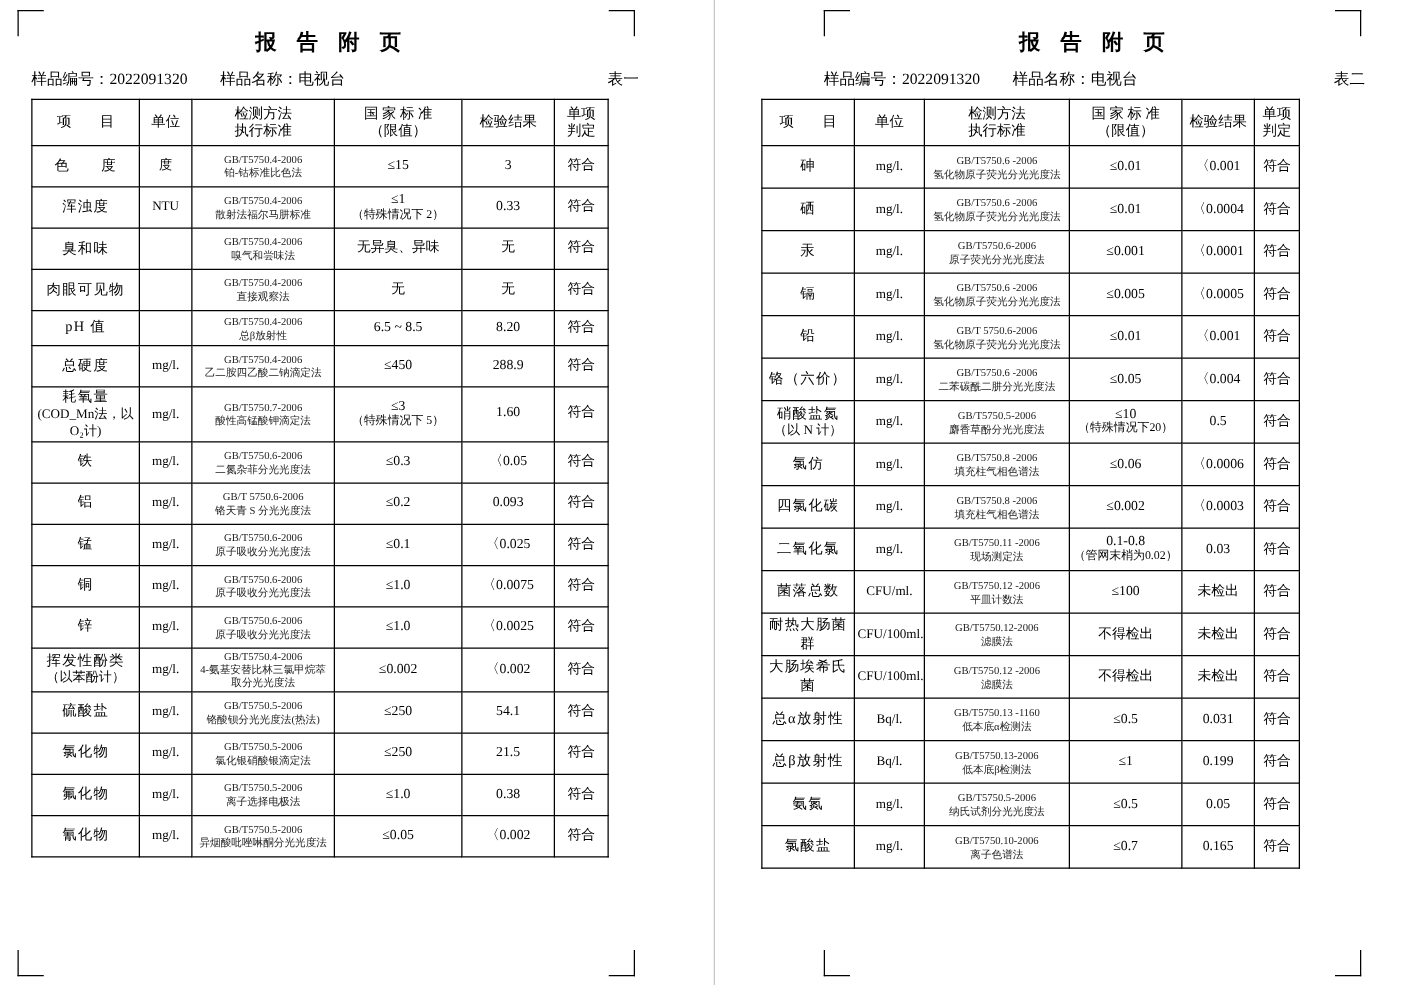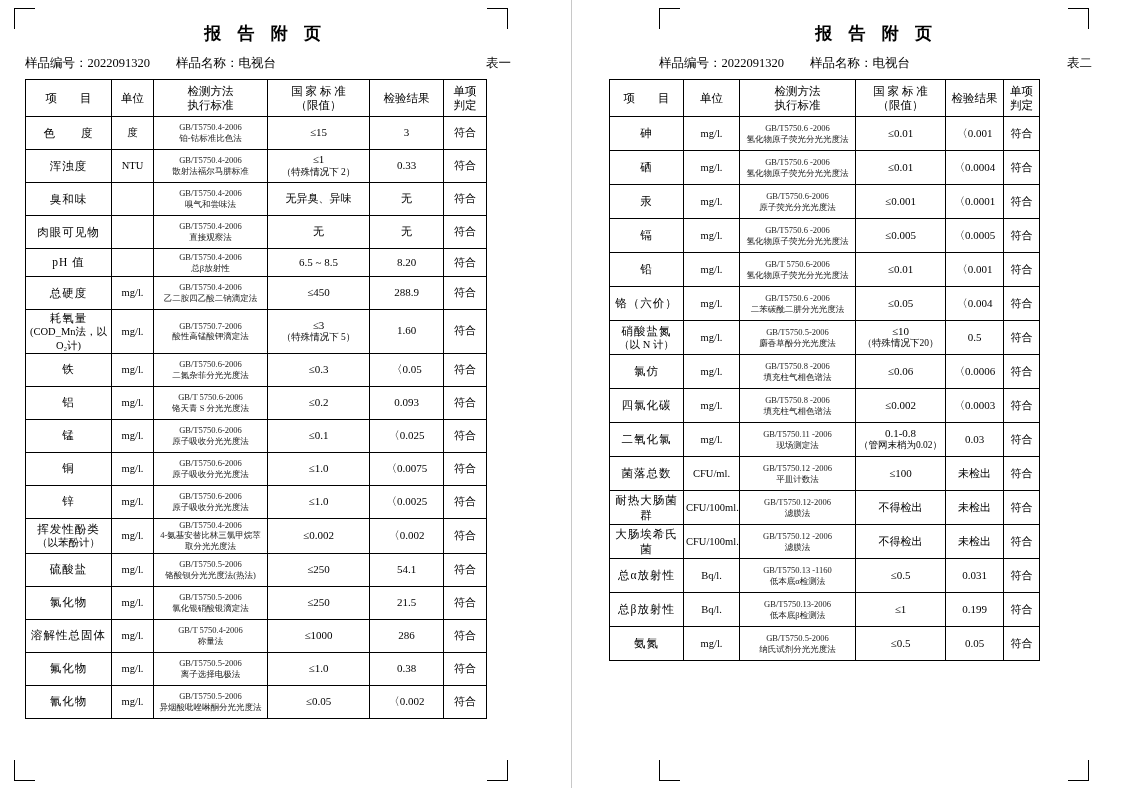--- a/index.html
+++ b/index.html
@@ -324,31 +324,20 @@
           <td class="cell-unit">mg/l.</td>
           <td class="cell-method">
             <span class="m1">GB/T5750.5-2006</span>
             <span class="m2">氯化银硝酸银滴定法</span>
           </td>
           <td class="cell-std"><span>≤250</span></td>
           <td class="cell-res">21.5</td>
           <td class="cell-judge">符合</td>
         </tr>
         <tr style="height: 33px;">
-          <td class="cell-item">溶解性总固体</td>
-          <td class="cell-unit">mg/l.</td>
-          <td class="cell-method">
-            <span class="m1">GB/T 5750.4-2006</span>
-            <span class="m2">称量法</span>
-          </td>
-          <td class="cell-std"><span>≤1000</span></td>
-          <td class="cell-res">286</td>
-          <td class="cell-judge">符合</td>
-        </tr>
-        <tr style="height: 33px;">
           <td class="cell-item">氟化物</td>
           <td class="cell-unit">mg/l.</td>
           <td class="cell-method">
             <span class="m1">GB/T5750.5-2006</span>
             <span class="m2">离子选择电极法</span>
           </td>
           <td class="cell-std"><span>≤1.0</span></td>
           <td class="cell-res">0.38</td>
           <td class="cell-judge">符合</td>
         </tr>
@@ -579,15 +568,26 @@
           <td class="cell-item">氨氮</td>
           <td class="cell-unit">mg/l.</td>
           <td class="cell-method">
             <span class="m1">GB/T5750.5-2006</span>
             <span class="m2">纳氏试剂分光光度法</span>
           </td>
           <td class="cell-std"><span>≤0.5</span></td>
           <td class="cell-res">0.05</td>
           <td class="cell-judge">符合</td>
         </tr>
+        <tr style="height: 34px;">
+          <td class="cell-item">氯酸盐</td>
+          <td class="cell-unit">mg/l.</td>
+          <td class="cell-method">
+            <span class="m1">GB/T5750.10-2006</span>
+            <span class="m2">离子色谱法</span>
+          </td>
+          <td class="cell-std"><span>≤0.7</span></td>
+          <td class="cell-res">0.165</td>
+          <td class="cell-judge">符合</td>
+        </tr>
       </tbody>
   </table>
 </div>
 
 </body></html>

